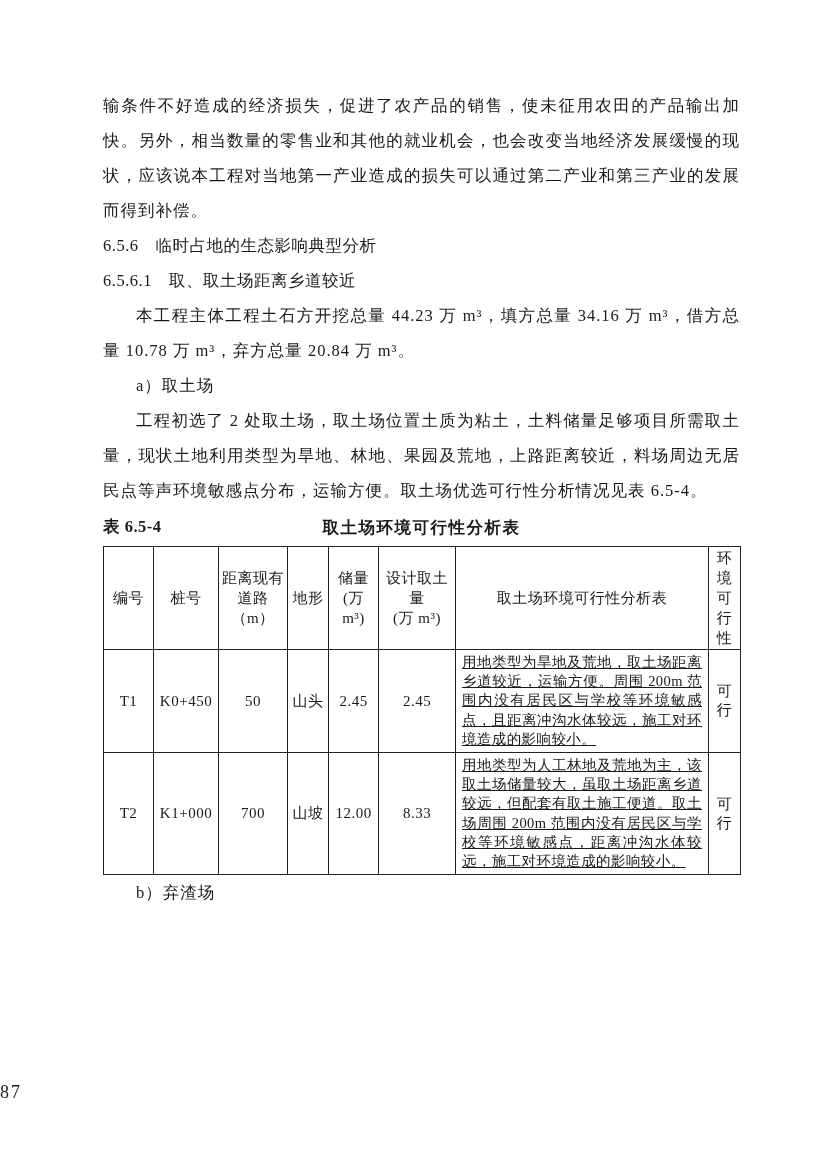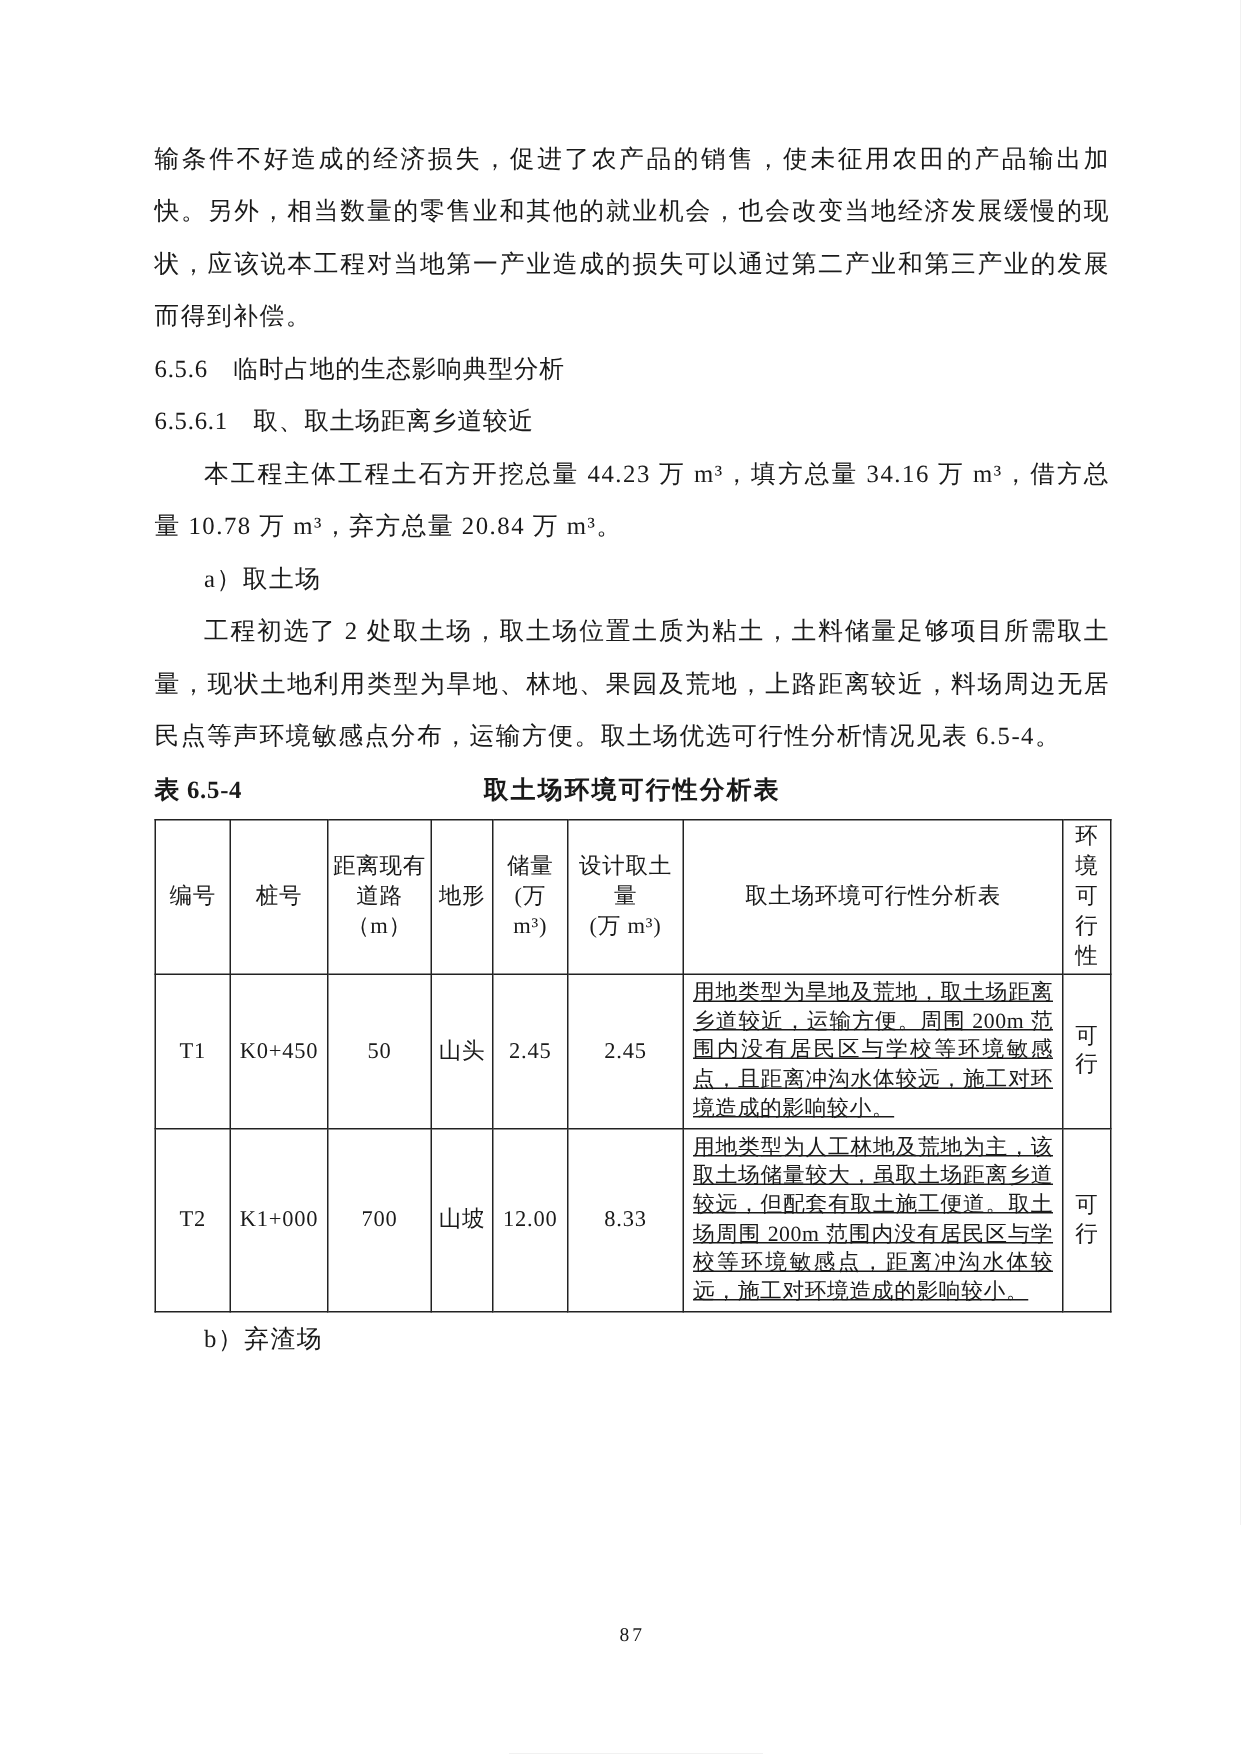--- a/index.html
+++ b/index.html
@@ -83,25 +83,24 @@
     letter-spacing: 0.4px;
     text-decoration: underline;
   }
   .pre-wrap { white-space: pre-line; }
   .row-t1 { height: 95px; }
   .row-t2 { height: 111px; }
   .header-row { height: 60px; }
   .sec-b { margin-top: 23px; }
   .page-number {
     position: absolute;
-    left: 16px;
+    left: 0;
     right: 0;
     top: 1082px;
-    text-align: center;
-    font-size: 13px;
+    font-size: 18px;
     letter-spacing: 2px;
   }
 </style>
 </head>
 <body>
 
 <div class="page">
   <div class="content">
 
     <p class="doc-text">输条件不好造成的经济损失，促进了农产品的销售，使未征用农田的产品输出加快。另外，相当数量的零售业和其他的就业机会，也会改变当地经济发展缓慢的现状，应该说本工程对当地第一产业造成的损失可以通过第二产业和第三产业的发展而得到补偿。</p>

